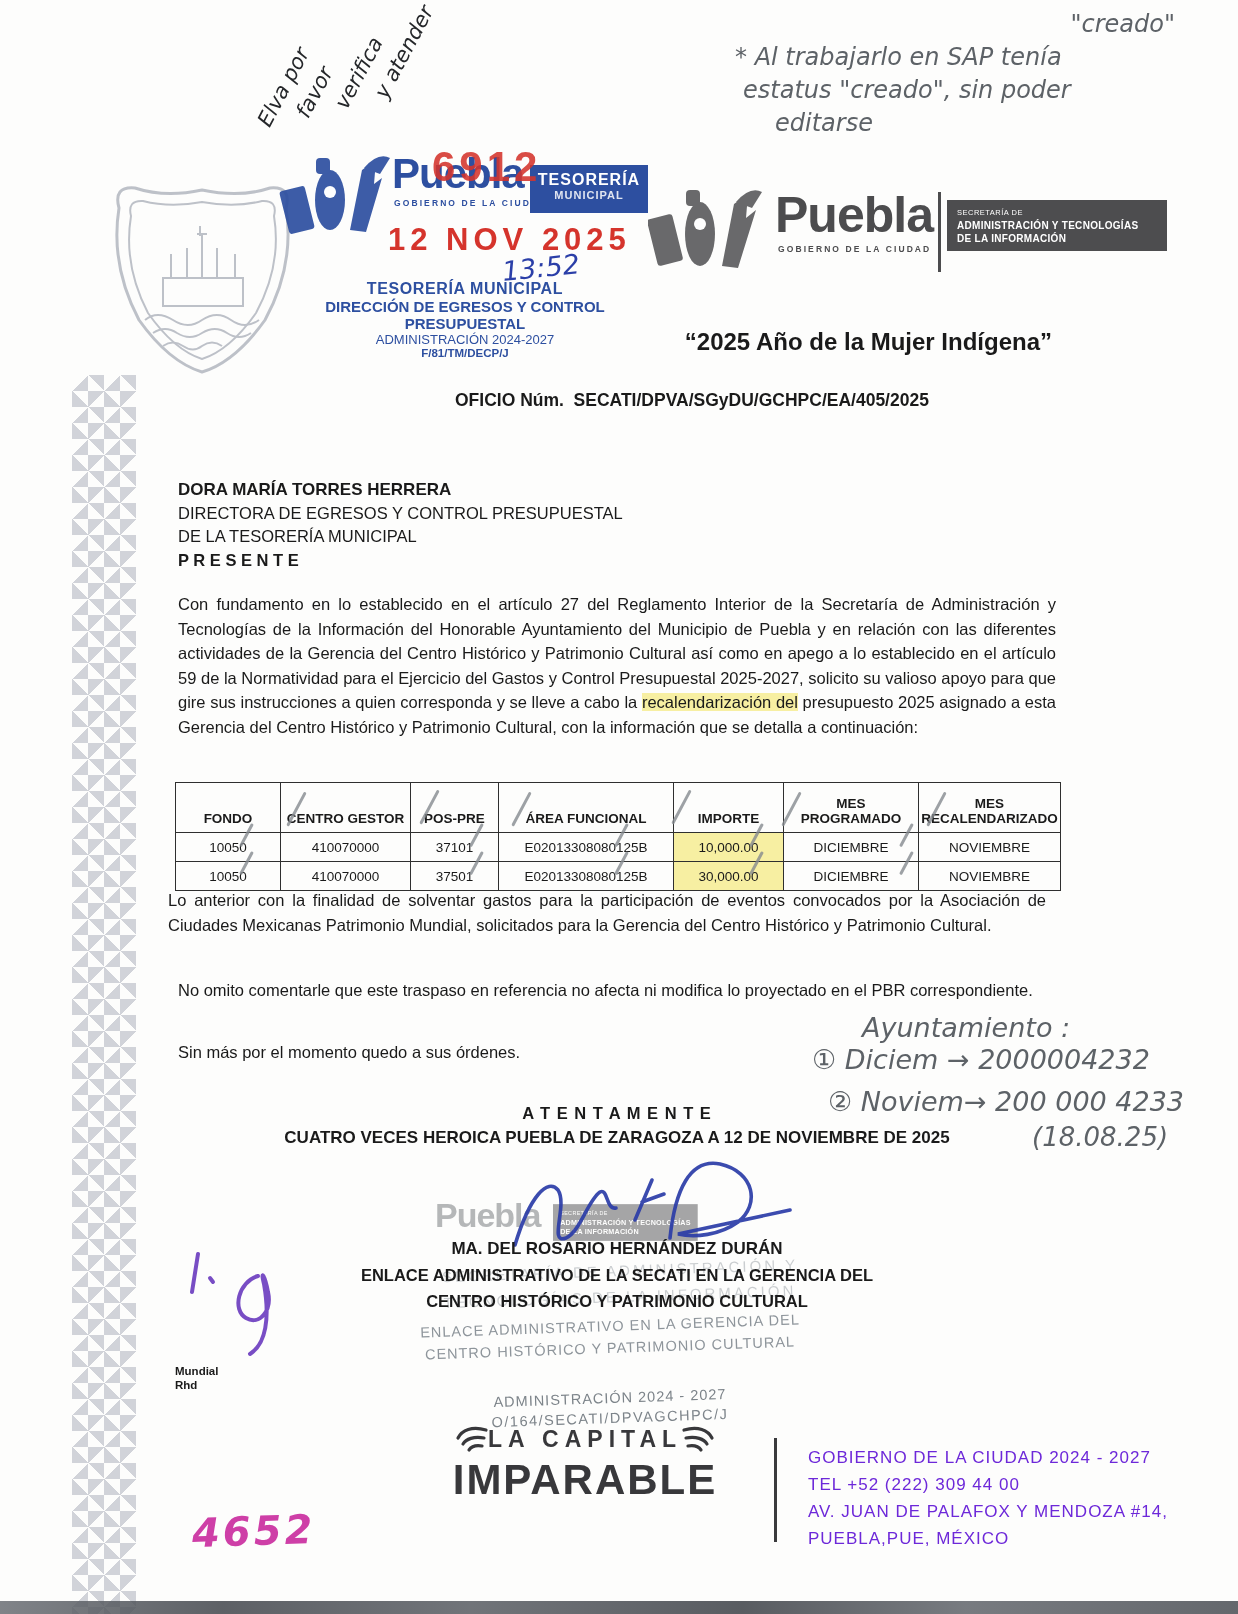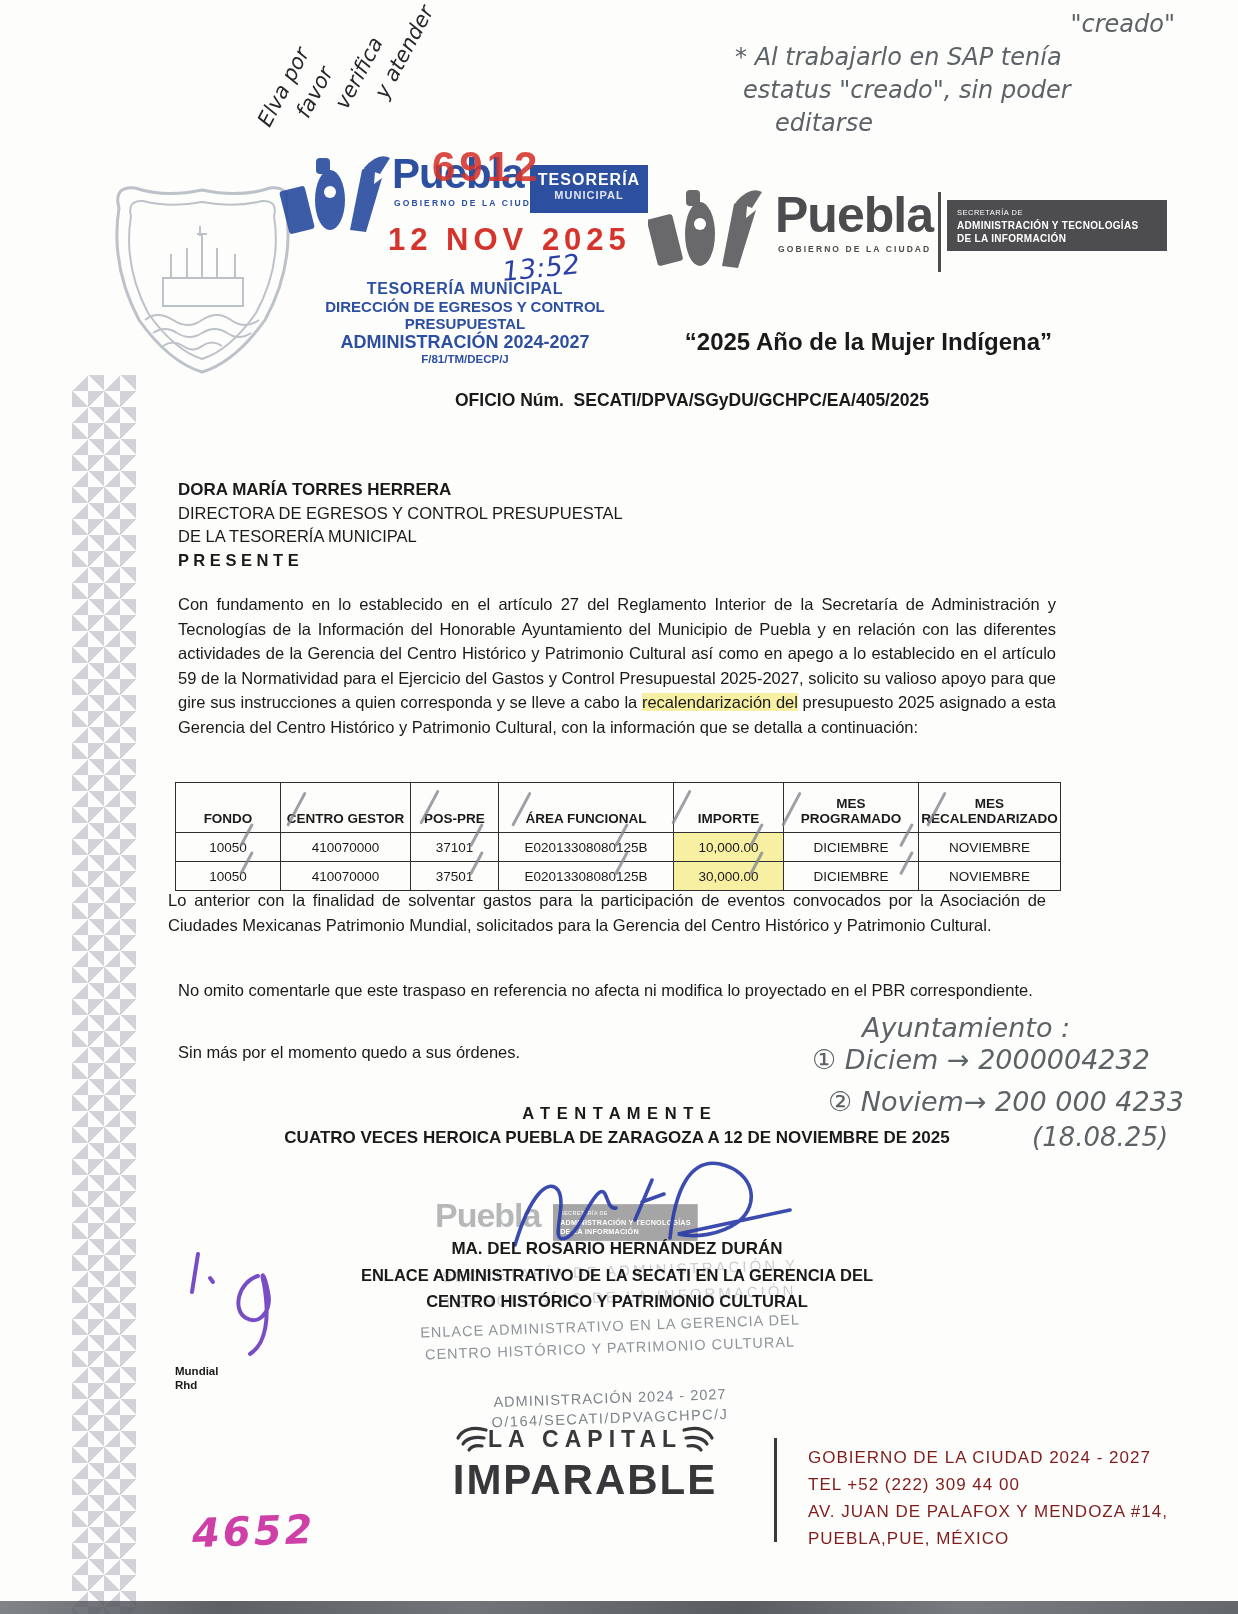--- a/index.html
+++ b/index.html
@@ -23,21 +23,21 @@
   .body-text{font-size:16.5px;line-height:24.5px;text-align:justify;}
   .bold{font-weight:bold;}
   .hl{background:#f7efa2;}
   table.recal{border-collapse:collapse;table-layout:fixed;width:885px;}
   table.recal th,table.recal td{border:1.6px solid #2f2f2f;text-align:center;
       font-size:13.5px;padding:1px 2px;overflow:hidden;white-space:nowrap;}
   table.recal th{height:42px;font-weight:bold;vertical-align:bottom;padding-bottom:6px;white-space:normal;line-height:15px;}
   table.recal td{height:26px;}
   .check{width:2.5px;height:38px;background:#85898e;transform:rotate(28deg);border-radius:2px;opacity:.8;}
   .graystamp{color:#8e959b;letter-spacing:1px;transform:rotate(-2deg);text-align:center;}
-  .footer-gray{color:#7f1d1d;font-size:17px;letter-spacing:1px;line-height:27px;}
+  .footer-gray{color:#6d28d9;font-size:17px;letter-spacing:1px;line-height:27px;}
   .secbox{background:#4d4d4f;color:#fff;padding:6px 10px;line-height:13px;}
   .secbox .s1{font-size:7.5px;letter-spacing:.5px;}
   .secbox .s2{font-size:10px;font-weight:bold;letter-spacing:.3px;}
   .wordmark{font-weight:bold;letter-spacing:-1px;}
   .gob-sub{font-weight:bold;letter-spacing:2.1px;font-size:8.5px;}
   .bottom-edge{left:0;top:1601px;width:1238px;height:13px;
     background:linear-gradient(to right,#6a6e74 0%,#41454b 18%,#585c62 38%,#3c4046 60%,#60646a 78%,#494d53 100%);opacity:.85;}
 </style>
 </head>
 <body>
@@ -91,21 +91,21 @@
   </div>
   <div class="abs stamp-red" style="left:432px;top:143px;font-size:42px;letter-spacing:4px;opacity:.88;">6912</div>
 
   <div class="abs stamp-red" style="left:388px;top:222px;font-size:31px;letter-spacing:5px;">12 NOV 2025</div>
   <div class="abs ink-blue" style="left:502px;top:252px;font-size:27px;transform:rotate(-6deg);">13:52</div>
 
   <div class="abs stamp-blue" style="left:280px;top:280px;width:370px;text-align:center;">
     <div style="font-size:16px;font-weight:bold;letter-spacing:.6px;">TESORERÍA MUNICIPAL</div>
     <div style="font-size:15px;font-weight:bold;">DIRECCIÓN DE EGRESOS Y CONTROL</div>
     <div style="font-size:15px;font-weight:bold;">PRESUPUESTAL</div>
-    <div style="font-size:18px;font-weight:bold;">ADMINISTRACIÓN 2024-2027</div>
+    <div style="font-size:13px;font-weight:normal;">ADMINISTRACIÓN 2024-2027</div>
     <div style="font-size:11.5px;font-weight:bold;">F/81/TM/DECP/J</div>
   </div>
 
   <svg class="abs" style="left:648px;top:182px;" width="120" height="90" viewBox="0 0 120 90">
     <g fill="#5a5a5c" opacity=".9">
       <rect x="4" y="34" width="26" height="48" rx="3" transform="rotate(-14 17 58)"></rect>
       <ellipse cx="52" cy="52" rx="15" ry="32"></ellipse>
       <circle cx="52" cy="42" r="6" fill="#fff"></circle>
       <path d="M74,84 L86,22 L100,12 L98,36 L108,28 L90,86 Z"></path>
       <path d="M88,20 q14,-16 26,-10 l-10,16 z"></path>

